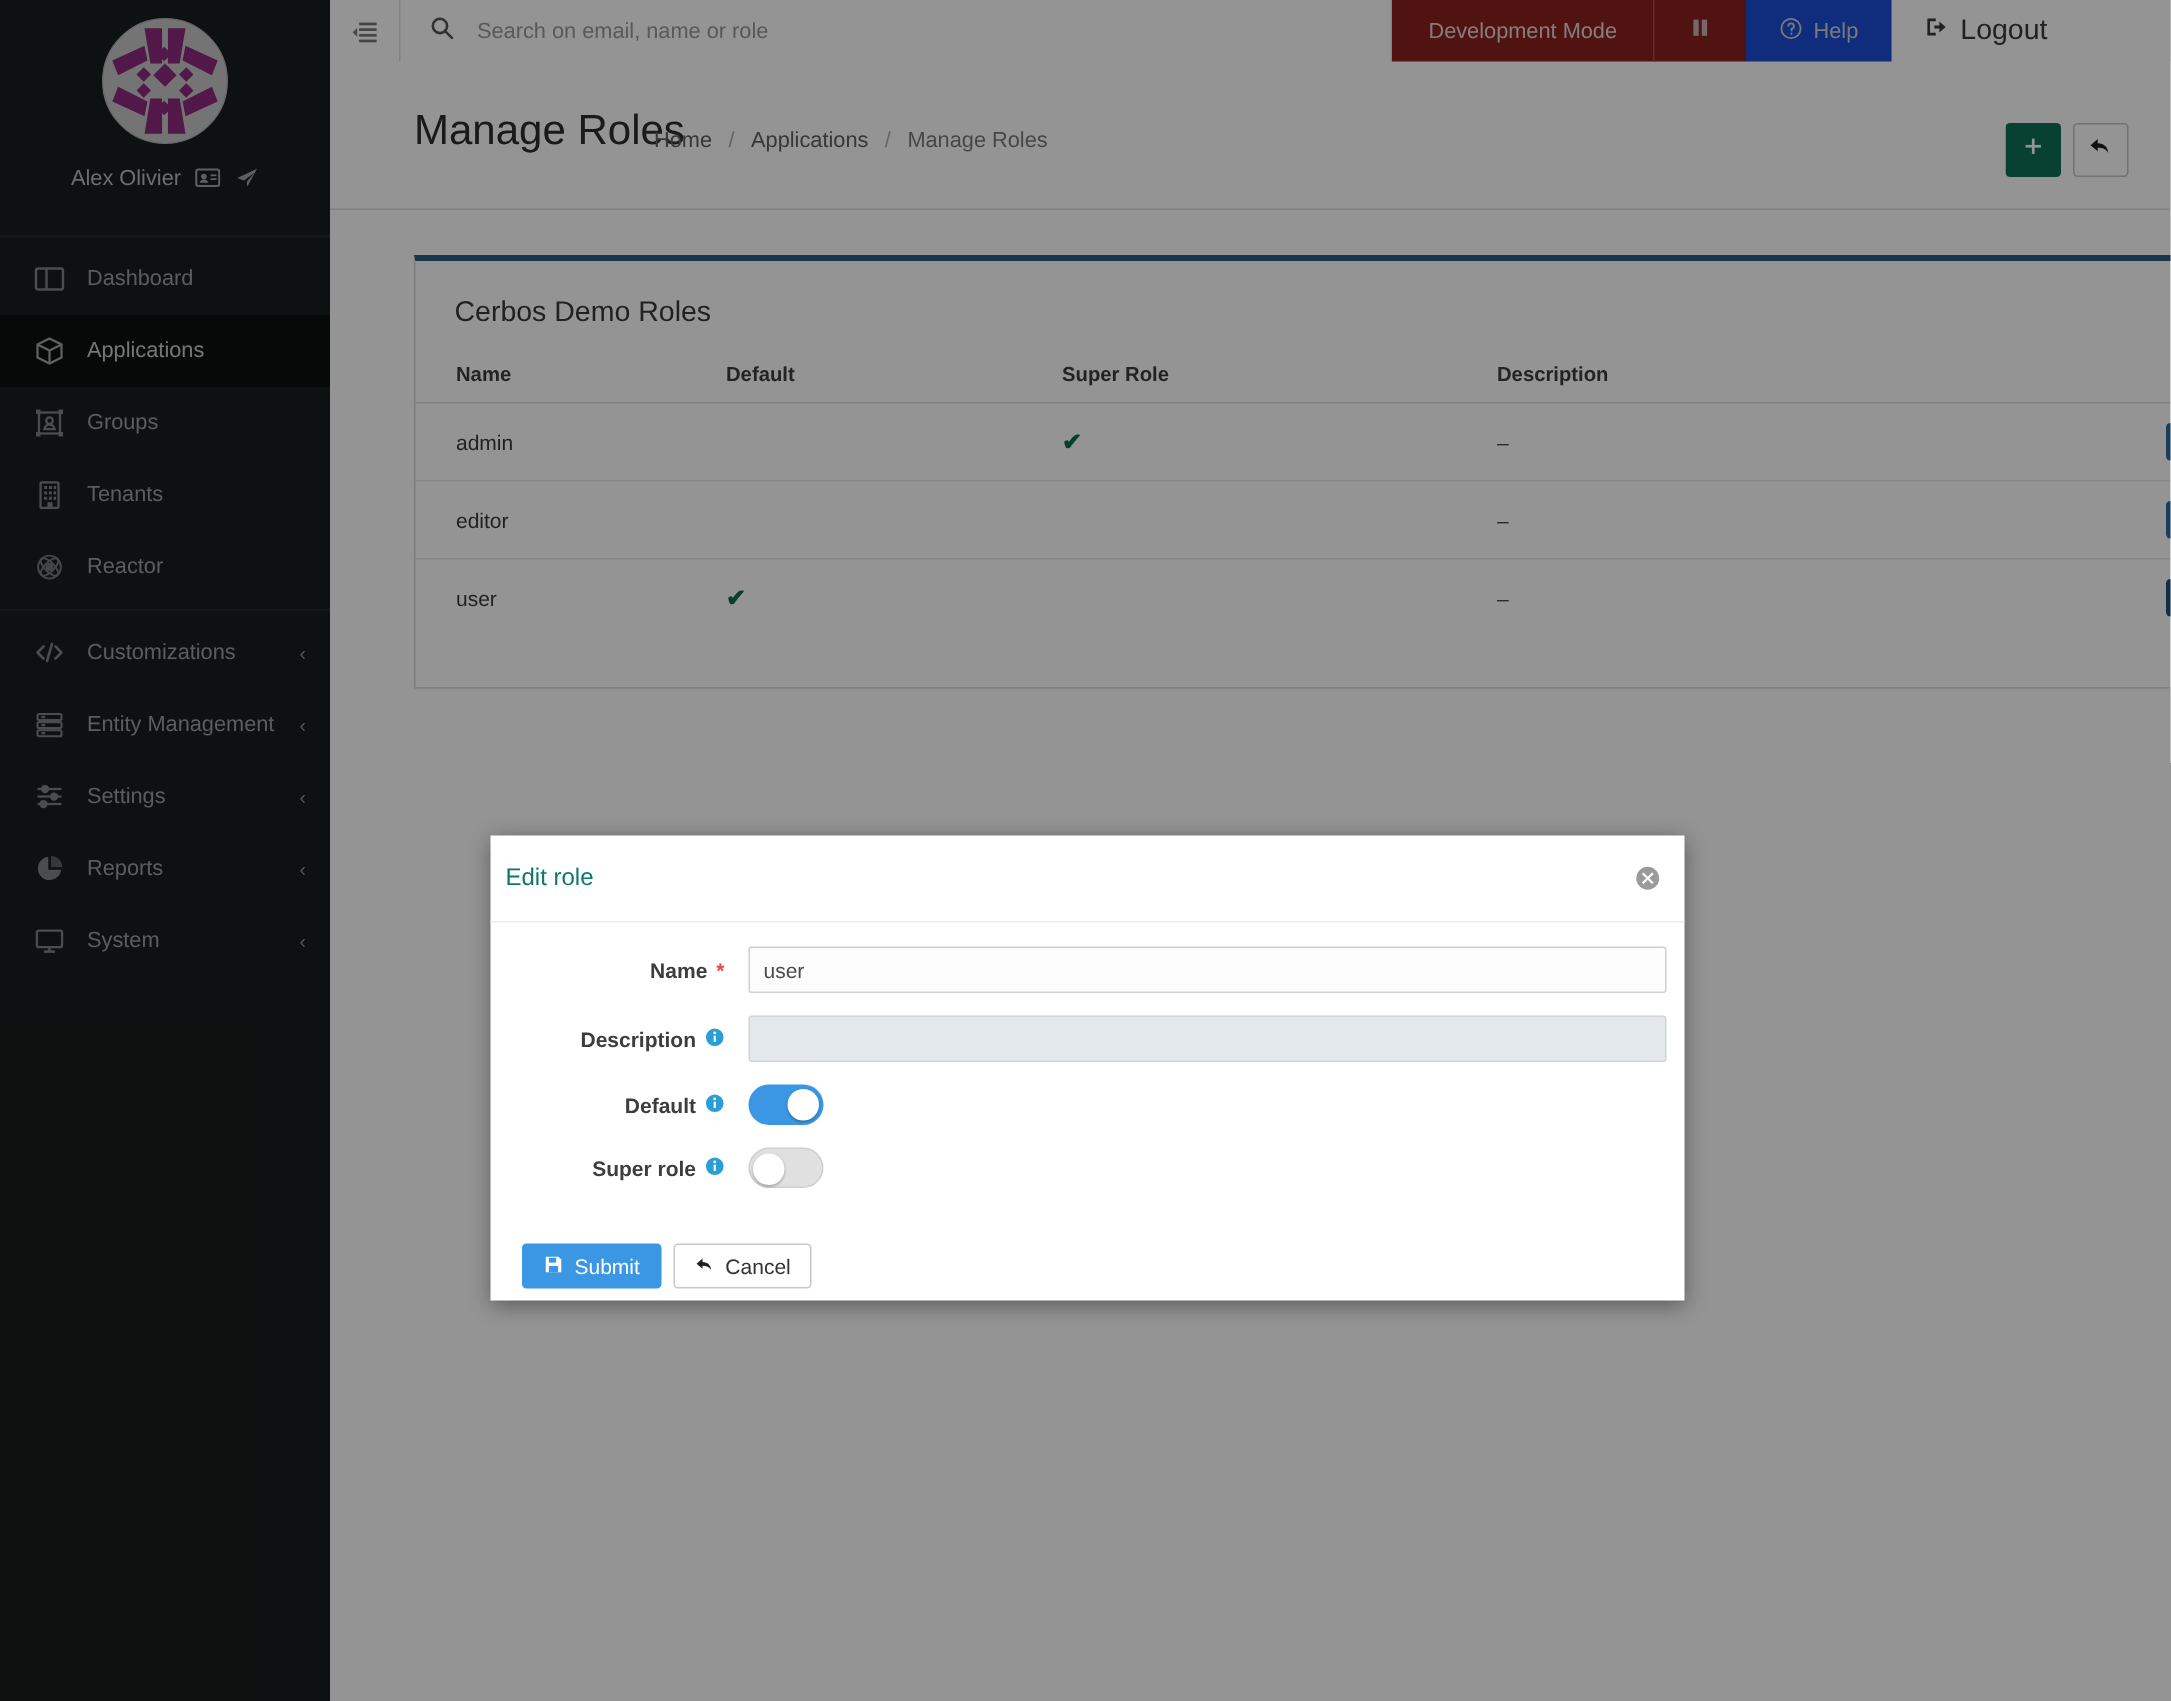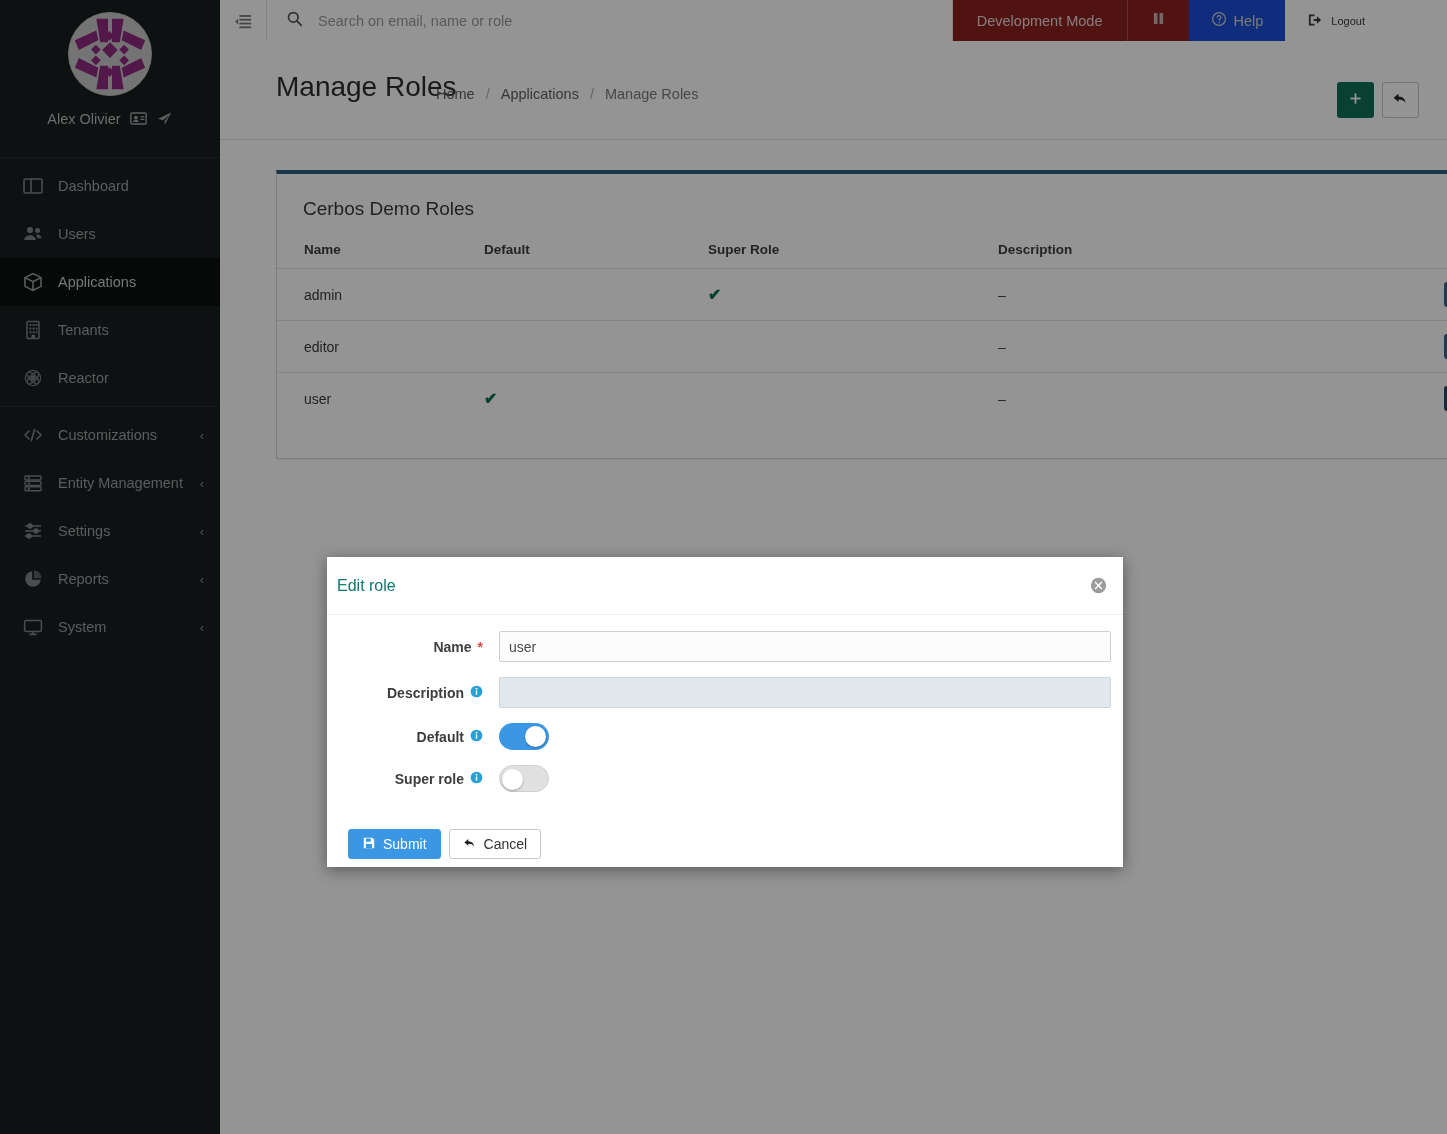--- a/index.html
+++ b/index.html
@@ -85,21 +85,21 @@
     align-items:center; justify-content:center;
     border-left: 1px solid #a84a4a; cursor: pointer;
   }
   .tb-help {
     display: flex; align-items: center; gap: 7px;
     padding: 0 22px; background: #1d4ed8; color: #cfd3d3;
     font-size: 14.5px; cursor: pointer;
   }
   .tb-logout {
     display: flex; align-items: center; gap: 8px;
-    padding: 0 22px; color: #3a3a3a; font-size: 11px; cursor: pointer;
+    padding: 0 22px; color: #3a3a3a; font-size: 19px; cursor: pointer;
   }
 
   
   #pagehead {
     position: absolute; left: 220px; top: 41px;
     width: 1227px; height: 99px;
     background: #fff; border-bottom: 1px solid #e0e0e0;
     z-index: 2;
   }
   .ph-title {
@@ -280,43 +280,46 @@
     <div class="nav-item">
       <span class="nav-ico">
         <svg viewBox="0 0 22 22" width="22" height="22" fill="none" stroke="#9aa0a0" stroke-width="1.6">
           <rect x="2" y="4" width="18" height="14" rx="1.5"></rect>
             <line x1="9" y1="4" x2="9" y2="18"></line>
         </svg>
       </span>
       <span>Dashboard</span>
     </div>
 
-    <div class="nav-item">
-      <span class="nav-ico">
-        <svg viewBox="0 0 22 22" width="22" height="22" fill="#9aa0a0">
-          <circle cx="8" cy="7" r="3.1"></circle>
-            <circle cx="15.6" cy="7.6" r="2.5"></circle>
-          <path d="M2 17c.6-3.3 3-4.8 6-4.8s5.4 1.5 6 4.8z"></path>
-          <path d="M15 11.6c2.3 0 4.2 1.2 4.7 3.6H15.3c-.1-1.3-.5-2.5-1.2-3.4.3-.1.6-.2.9-.2z"></path>
-        </svg>
-      </span>
-      <span>Users</span>
-    </div>
 
     <div class="nav-item active">
       <span class="nav-ico">
         <svg viewBox="0 0 22 22" width="22" height="22" fill="none" stroke="#c9cdcd" stroke-width="1.5">
           <path d="M11 2.6 19 6.6v8.8L11 19.4 3 15.4V6.6z"></path>
           <path d="M3 6.6 11 10.6l8-4"></path>
             <line x1="11" y1="10.6" x2="11" y2="19.4"></line>
         </svg>
       </span>
       <span>Applications</span>
     </div>
 
+    <div class="nav-item">
+      <span class="nav-ico">
+        <svg viewBox="0 0 22 22" width="22" height="22" fill="none" stroke="#9aa0a0" stroke-width="1.5">
+          <rect x="4" y="4" width="14" height="14"></rect>
+          <circle cx="11" cy="9.4" r="2.2"></circle>
+            <path d="M7.6 15c.5-2 1.8-2.9 3.4-2.9s2.9.9 3.4 2.9z"></path>
+          <rect x="2" y="2" width="3" height="3" fill="#9aa0a0" stroke="none"></rect>
+          <rect x="17" y="2" width="3" height="3" fill="#9aa0a0" stroke="none"></rect>
+          <rect x="2" y="17" width="3" height="3" fill="#9aa0a0" stroke="none"></rect>
+          <rect x="17" y="17" width="3" height="3" fill="#9aa0a0" stroke="none"></rect>
+        </svg>
+      </span>
+      <span>Groups</span>
+    </div>
 
     <div class="nav-item">
       <span class="nav-ico">
         <svg viewBox="0 0 22 22" width="22" height="22" fill="#9aa0a0">
           <rect x="5" y="2.6" width="12" height="17" rx="1" fill="none" stroke="#9aa0a0" stroke-width="1.5"></rect>
           <rect x="7.4" y="5" width="2" height="2"></rect>
             <rect x="10.6" y="5" width="2" height="2"></rect>
             <rect x="13.8" y="5" width="1.6" height="2"></rect>
           <rect x="7.4" y="8.6" width="2" height="2"></rect>
             <rect x="10.6" y="8.6" width="2" height="2"></rect>

